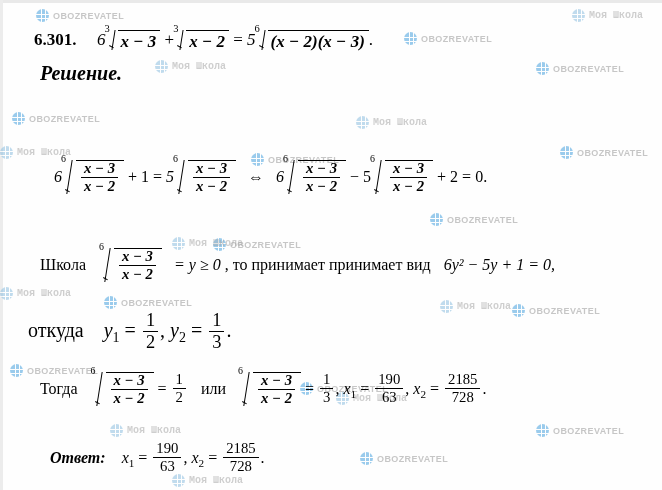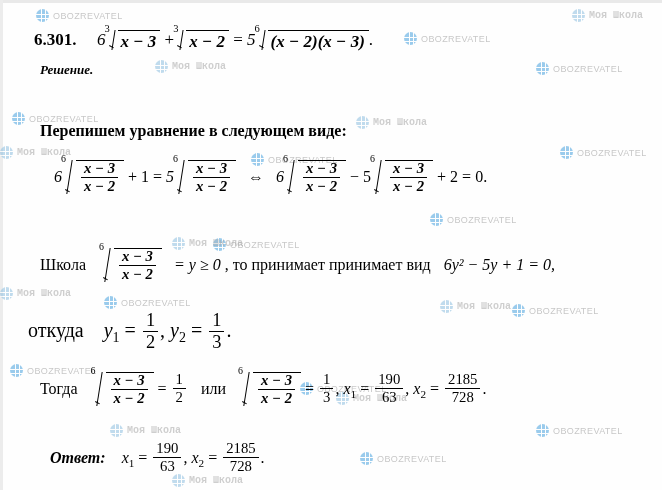--- a/index.html
+++ b/index.html
@@ -158,21 +158,21 @@
   .wm .globe::after {
     content: "";
     position: absolute;
     left: 0; right: 0; top: 5px;
     height: 3px;
     border-top: 1px solid #fff;
     border-bottom: 1px solid #fff;
   }
   .wm .txt {
     font-size: 9px;
-    font-weight: normal;
+    font-weight: bold;
     letter-spacing: 0.4px;
     color: #9a9a9a;
   }
   .wm.mshk .txt {
     font-size: 10px;
     font-weight: bold;
     font-family: Liberation Mono, monospace;
     color: #a8a8a8;
     letter-spacing: 0;
   }
@@ -289,24 +289,23 @@
 
     <div class="line" style="left:34px; top:30px; font-size:17px;">
       <span class="bold">6.301.</span>
       <span style="display:inline-block;width:12px;"></span>
       <span class="num">6</span><span class="rad"><span class="radidx">3</span><span class="hook"></span><span class="radbody ital">x − 3</span></span>
       <span>+</span><span class="rad"><span class="radidx">3</span><span class="hook"></span><span class="radbody ital">x − 2</span></span>
       <span>=</span>
       <span class="num">5</span><span class="rad"><span class="radidx">6</span><span class="hook"></span><span class="radbody ital">(x − 2)(x − 3)</span></span><span>.</span>
     </div>
 
-    <div class="line bold ital" style="left:40px; top:62px; font-size:13px;">Решение.</div>
-
-
-    <div class="line bold" style="left:40px; top:122px; font-size:16px;">Перепишем уравнение в следующем виде:</div>
+    <div class="line bold ital" style="left:40px; top:62px; font-size:20px;">Решение.</div>
+
+
 
     <div class="line" style="left:54px; top:160px; font-size:16px;">
       <span class="num">6</span><span class="rad tall"><span class="radidx">6</span><span class="hook"></span><span class="radbody"><span class="frac"><span class="top ital">x − 3</span><span class="bar"></span><span class="bot ital">x − 2</span></span></span></span>
       <span>+ 1 =</span>
       <span class="num">5</span><span class="rad tall"><span class="radidx">6</span><span class="hook"></span><span class="radbody"><span class="frac"><span class="top ital">x − 3</span><span class="bar"></span><span class="bot ital">x − 2</span></span></span></span>
       <span style="display:inline-block;width:4px;"></span>
       <span>⇔</span>
       <span style="display:inline-block;width:4px;"></span>
       <span class="num">6</span><span class="rad tall"><span class="radidx">6</span><span class="hook"></span><span class="radbody"><span class="frac"><span class="top ital">x − 3</span><span class="bar"></span><span class="bot ital">x − 2</span></span></span></span>
       <span>− 5</span><span class="rad tall"><span class="radidx">6</span><span class="hook"></span><span class="radbody"><span class="frac"><span class="top ital">x − 3</span><span class="bar"></span><span class="bot ital">x − 2</span></span></span></span>

